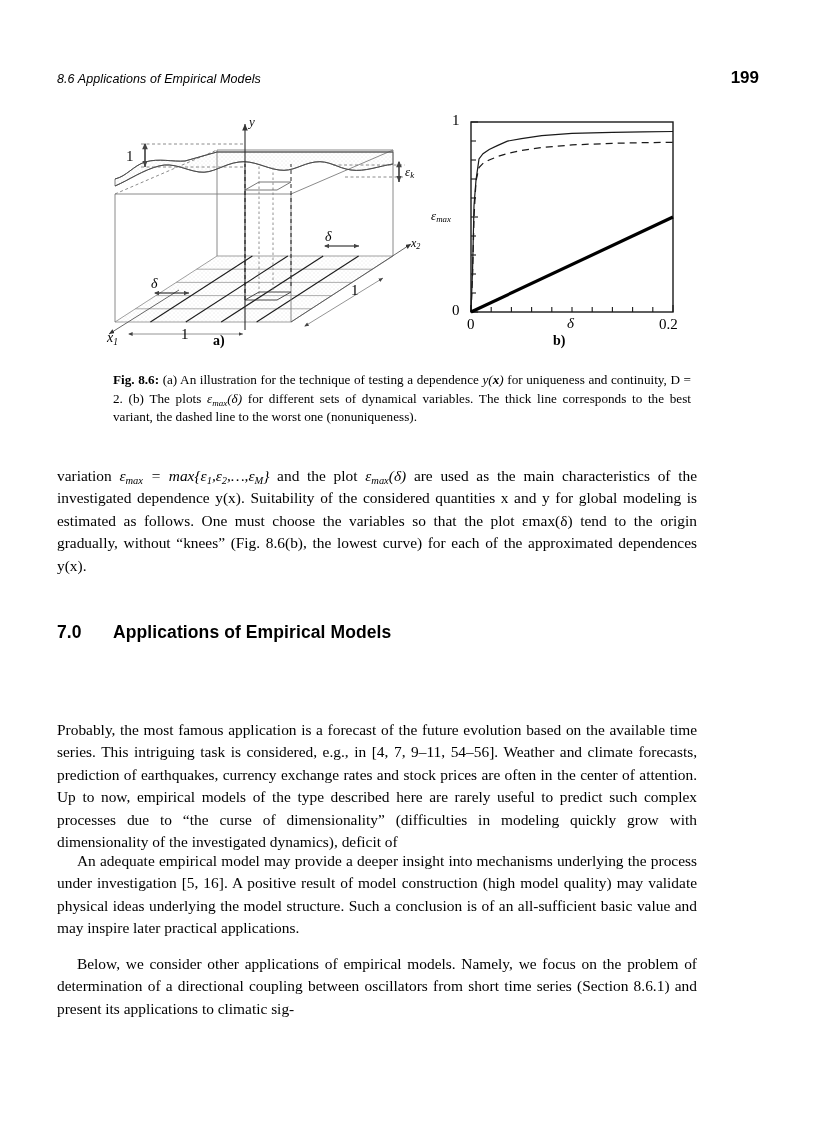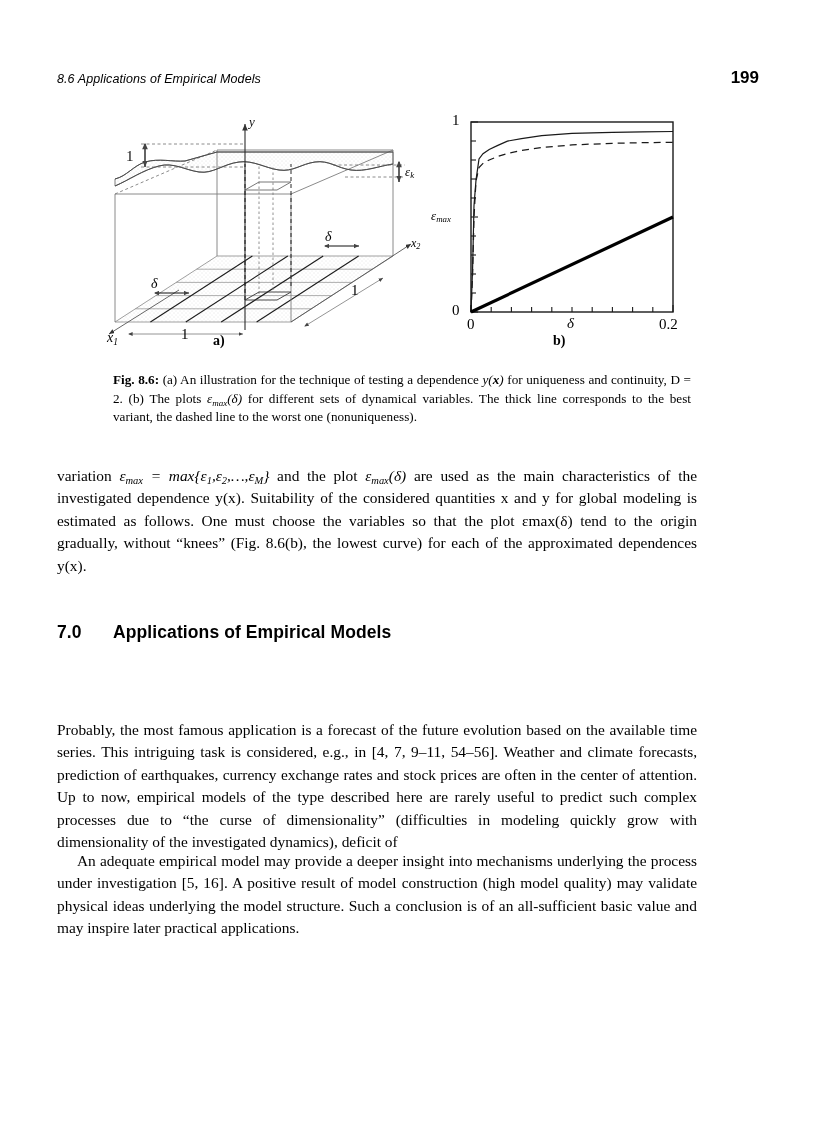--- a/index.html
+++ b/index.html
@@ -300,14 +300,17 @@
 
   <div class="blk" style="top:694px;margin-top:25px;">
     <p class="body">Probably, the most famous application is a forecast of the future evolution based on the available time series. This intriguing task is considered, e.g., in [4, 7, 9–11, 54–56]. Weather and climate forecasts, prediction of earthquakes, currency exchange rates and stock prices are often in the center of attention. Up to now, empirical models of the type described here are rarely useful to predict such complex processes due to “the curse of dimensionality” (difficulties in modeling quickly grow with dimensionality of the investigated dynamics), deficit of</p>
   </div>
 
 
   <div class="blk" style="top:850px;">
     <p class="body indent">An adequate empirical model may provide a deeper insight into mechanisms underlying the process under investigation [5, 16]. A positive result of model construction (high model quality) may validate physical ideas underlying the model structure. Such a conclusion is of an all-sufficient basic value and may inspire later practical applications.</p>
   </div>
 
+  <div class="blk" style="top:953px;">
+    <p class="body indent">Below, we consider other applications of empirical models. Namely, we focus on the problem of determination of a directional coupling between oscillators from short time series (Section 8.6.1) and present its applications to climatic sig-</p>
+  </div>
 
 </div>
 
 </body></html>

